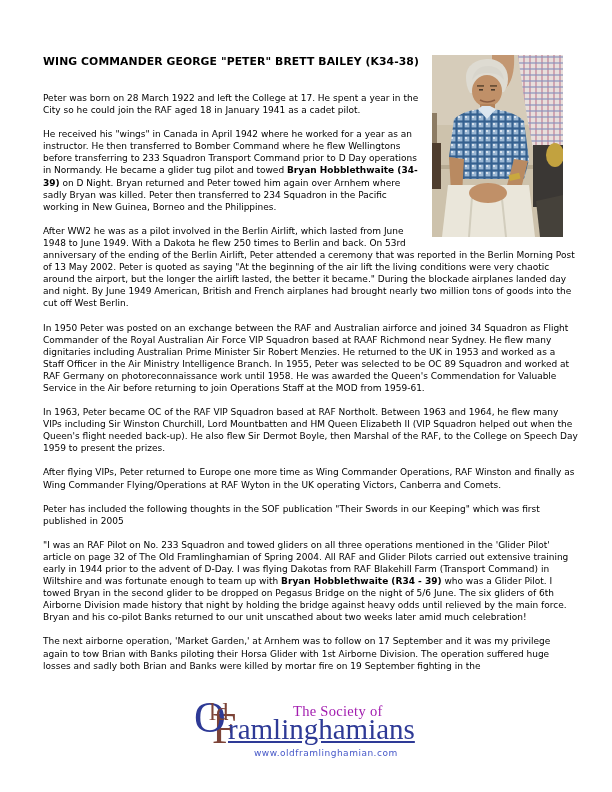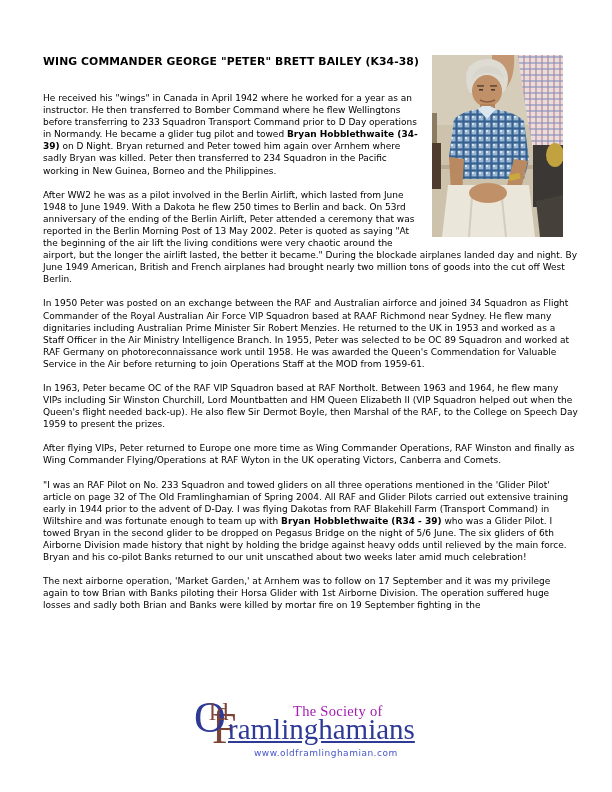--- a/index.html
+++ b/index.html
@@ -85,25 +85,27 @@
         <path d="M40,142 L37,182 M70,144 L74,182" stroke="#d2cdbd" stroke-width="2" fill="none"></path>
         <ellipse cx="56" cy="138" rx="19" ry="10" fill="#c09068"></ellipse>
         <rect x="77" y="119" width="11" height="6" fill="#c9a83e" transform="rotate(-14 82 122)"></rect>
         <path d="M104,146 L131,140 L131,182 L108,182 Z" fill="#45413a"></path>
       </svg>
     </div>
 
     <h1 class="title">WING COMMANDER GEORGE "PETER" BRETT BAILEY (K34-38)</h1>
 
     <div>
+        <p class="para"><span>Peter was born on 28 March 1922 and left the College at 17. He spent a year in the City so he could join the RAF aged 18 in January 1941 as a cadet pilot.</span></p>
         <p class="para"><span>He received his "wings" in Canada in April 1942 where he worked for a year as an instructor. He then transferred to Bomber Command where he flew Wellingtons before transferring to 233 Squadron Transport Command prior to D Day operations in Normandy. He became a glider tug pilot and towed </span><span class="bold">Bryan Hobblethwaite (34-39)</span><span> on D Night. Bryan returned and Peter towed him again over Arnhem where sadly Bryan was killed. Peter then transferred to 234 Squadron in the Pacific working in New Guinea, Borneo and the Philippines.</span></p>
         <p class="para"><span>After WW2 he was as a pilot involved in the Berlin Airlift, which lasted from June 1948 to June 1949. With a Dakota he flew 250 times to Berlin and back. On 53rd anniversary of the ending of the Berlin Airlift, Peter attended a ceremony that was reported in the Berlin Morning Post of 13 May 2002. Peter is quoted as saying "At the beginning of the air lift the living conditions were very chaotic around the airport, but the longer the airlift lasted, the better it became." During the blockade airplanes landed day and night. By June 1949 American, British and French airplanes had brought nearly two million tons of goods into the cut off West Berlin.</span></p>
         <p class="para"><span>In 1950 Peter was posted on an exchange between the RAF and Australian airforce and joined 34 Squadron as Flight Commander of the Royal Australian Air Force VIP Squadron based at RAAF Richmond near Sydney. He flew many dignitaries including Australian Prime Minister Sir Robert Menzies. He returned to the UK in 1953 and worked as a Staff Officer in the Air Ministry Intelligence Branch. In 1955, Peter was selected to be OC 89 Squadron and worked at RAF Germany on photoreconnaissance work until 1958. He was awarded the Queen's Commendation for Valuable Service in the Air before returning to join Operations Staff at the MOD from 1959-61.</span></p>
         <p class="para"><span>In 1963, Peter became OC of the RAF VIP Squadron based at RAF Northolt. Between 1963 and 1964, he flew many VIPs including Sir Winston Churchill, Lord Mountbatten and HM Queen Elizabeth II (VIP Squadron helped out when the Queen's flight needed back-up). He also flew Sir Dermot Boyle, then Marshal of the RAF, to the College on Speech Day 1959 to present the prizes.</span></p>
         <p class="para"><span>After flying VIPs, Peter returned to Europe one more time as Wing Commander Operations, RAF Winston and finally as Wing Commander Flying/Operations at RAF Wyton in the UK operating Victors, Canberra and Comets.</span></p>
+        <p class="para"><span>Peter has included the following thoughts in the SOF publication "Their Swords in our Keeping" which was first published in 2005</span></p>
         <p class="para"><span>"I was an RAF Pilot on No. 233 Squadron and towed gliders on all three operations mentioned in the 'Glider Pilot' article on page 32 of The Old Framlinghamian of Spring 2004. All RAF and Glider Pilots carried out extensive training early in 1944 prior to the advent of D-Day. I was flying Dakotas from RAF Blakehill Farm (Transport Command) in Wiltshire and was fortunate enough to team up with </span><span class="bold">Bryan Hobblethwaite (R34 - 39)</span><span> who was a Glider Pilot. I towed Bryan in the second glider to be dropped on Pegasus Bridge on the night of 5/6 June. The six gliders of 6th Airborne Division made history that night by holding the bridge against heavy odds until relieved by the main force. Bryan and his co-pilot Banks returned to our unit unscathed about two weeks later amid much celebration!</span></p>
         <p class="para"><span>The next airborne operation, 'Market Garden,' at Arnhem was to follow on 17 September and it was my privilege again to tow Brian with Banks piloting their Horsa Glider with 1st Airborne Division. The operation suffered huge losses and sadly both Brian and Banks were killed by mortar fire on 19 September fighting in the</span></p>
       </div>
 
   </div>
 
   <div class="logo">
     <span class="logo-f" style="color: rgb(124, 67, 55);">F</span>
     <span class="logo-o" style="color: rgb(46, 58, 150);">O</span>
     <span class="logo-ld" style="color: rgb(124, 67, 55);">ld</span>

